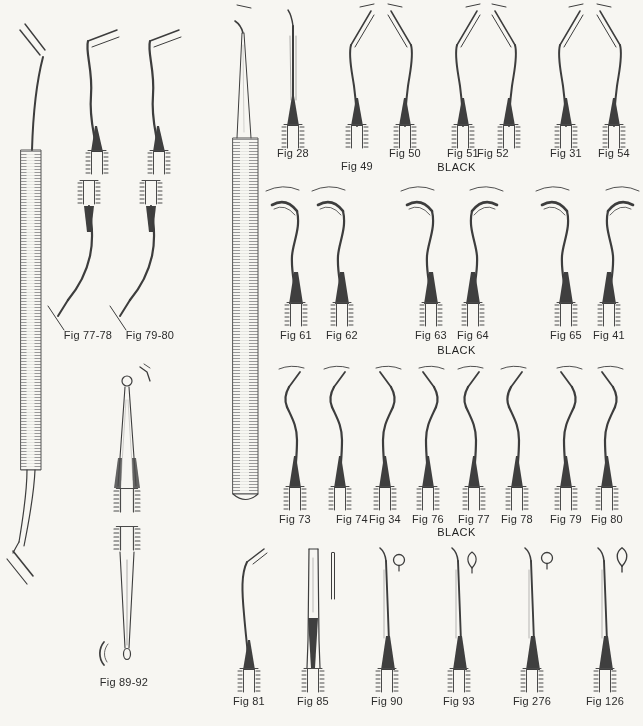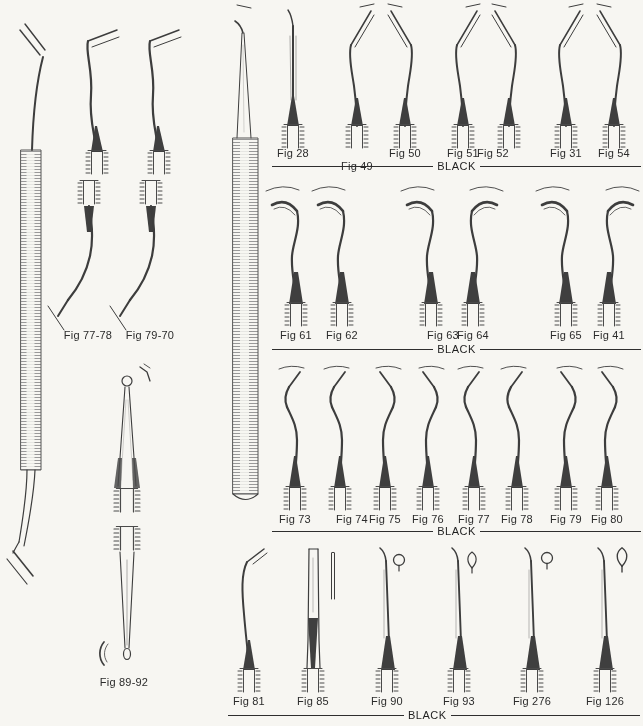--- a/index.html
+++ b/index.html
@@ -18,20 +18,21 @@
     font-size:11px;
     color:#2b2b2b;
     white-space:nowrap;
     letter-spacing:.2px;
   }
   .divider{
     position:absolute;
     display:flex;
     align-items:center;
     height:14px;
+    flex-direction:column;
   }
   .dline{flex:1;height:0;border-top:1.2px solid #2e2e2e;}
   .dline.fixed{flex:0 0 176px;}
   .dtext{
     font-size:11px;color:#1f1f1f;
     padding:0 4px;letter-spacing:.5px;
     line-height:14px;
   }
 </style>
 </head>
@@ -225,51 +226,51 @@
       <use href="#g-r4n" transform="translate(459,0)"></use>
       <use href="#g-leaf" transform="translate(472,560)"></use>
       <use href="#g-r4n" transform="translate(532,0)"></use>
       <use href="#g-ring" transform="translate(547,558)"></use>
       <use href="#g-r4n" transform="translate(605,0)"></use>
       <use href="#g-leaf" transform="translate(622,557) scale(1.15)"></use>
     </g>
   </svg>
 
   <span class="fig-label" style="left:88px;top:329px">Fig 77-78</span>
-  <span class="fig-label" style="left:150px;top:329px">Fig 79-70</span>
+  <span class="fig-label" style="left:150px;top:329px">Fig 79-80</span>
   <span class="fig-label" style="left:124px;top:676px">Fig 89-92</span>
 
   <span class="fig-label" style="left:293px;top:147px">Fig 28</span>
   <span class="fig-label" style="left:357px;top:160px">Fig 49</span>
   <span class="fig-label" style="left:405px;top:147px">Fig 50</span>
   <span class="fig-label" style="left:463px;top:147px">Fig 51</span>
   <span class="fig-label" style="left:493px;top:147px">Fig 52</span>
   <span class="fig-label" style="left:566px;top:147px">Fig 31</span>
   <span class="fig-label" style="left:614px;top:147px">Fig 54</span>
   <div class="divider" style="left:272px;top:159px;width:369px">
     <span class="dline"></span>
     <span class="dtext">BLACK</span>
     <span class="dline"></span>
   </div>
 
   <span class="fig-label" style="left:296px;top:329px">Fig 61</span>
   <span class="fig-label" style="left:342px;top:329px">Fig 62</span>
-  <span class="fig-label" style="left:443px;top:329px">Fig 63</span>
+  <span class="fig-label" style="left:431px;top:329px">Fig 63</span>
   <span class="fig-label" style="left:473px;top:329px">Fig 64</span>
   <span class="fig-label" style="left:566px;top:329px">Fig 65</span>
   <span class="fig-label" style="left:609px;top:329px">Fig 41</span>
   <div class="divider" style="left:272px;top:342px;width:369px">
     <span class="dline"></span>
     <span class="dtext">BLACK</span>
     <span class="dline"></span>
   </div>
 
   <span class="fig-label" style="left:295px;top:513px">Fig 73</span>
   <span class="fig-label" style="left:352px;top:513px">Fig 74</span>
-  <span class="fig-label" style="left:385px;top:513px">Fig 75</span>
+  <span class="fig-label" style="left:385px;top:513px">Fig 34</span>
   <span class="fig-label" style="left:428px;top:513px">Fig 76</span>
   <span class="fig-label" style="left:474px;top:513px">Fig 77</span>
   <span class="fig-label" style="left:517px;top:513px">Fig 78</span>
   <span class="fig-label" style="left:566px;top:513px">Fig 79</span>
   <span class="fig-label" style="left:607px;top:513px">Fig 80</span>
   <div class="divider" style="left:272px;top:524px;width:369px">
     <span class="dline"></span>
     <span class="dtext">BLACK</span>
     <span class="dline"></span>
   </div>

